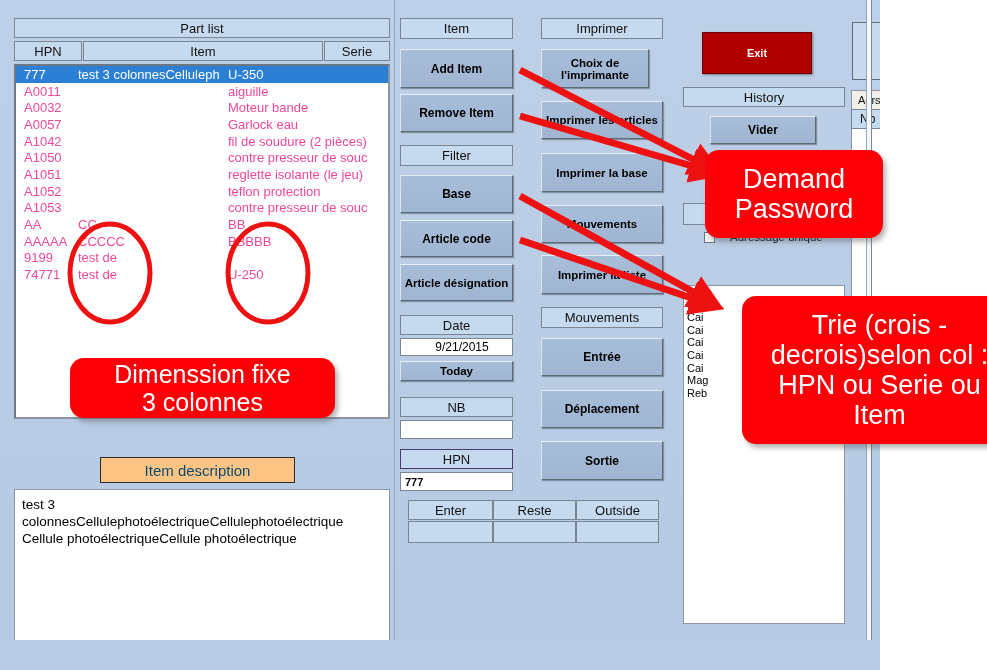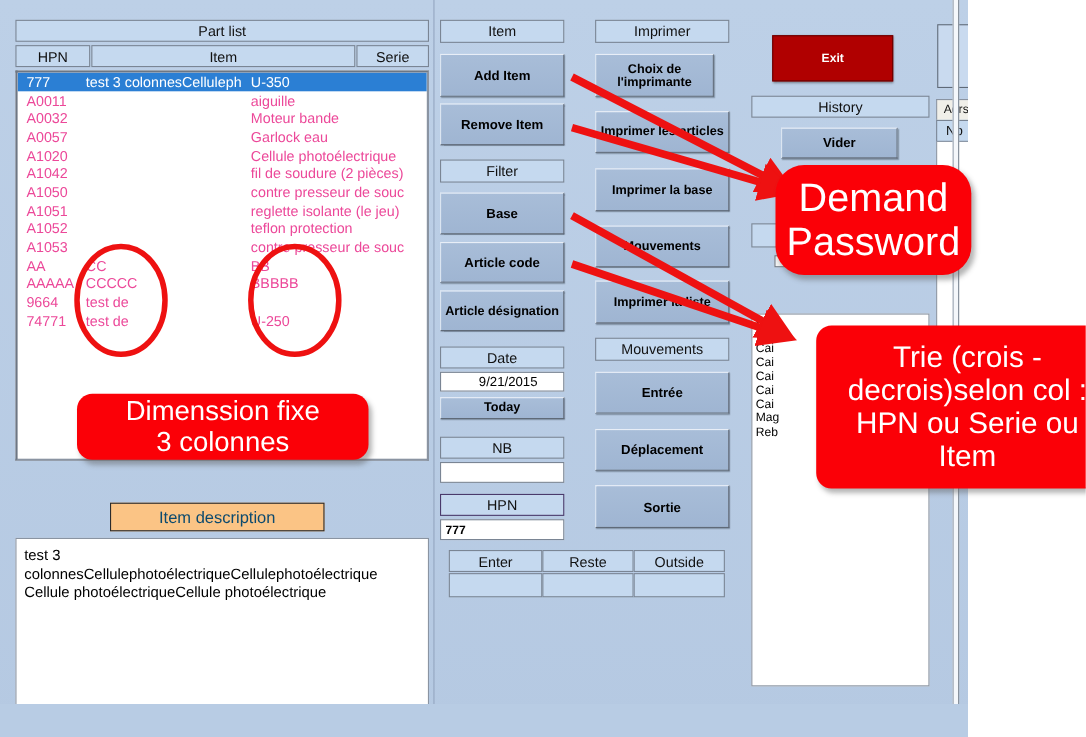--- a/index.html
+++ b/index.html
@@ -147,21 +147,21 @@
     border-radius:14px;
     color:#ffffff;
     text-align:center;
     display:flex;align-items:center;justify-content:center;
     box-shadow:3px 4px 5px rgba(90,90,90,.45);
     box-sizing:border-box;
     padding:4px 10px;
     line-height:1.12;
   }
   #callout-dim{left:70px;top:358px;width:265px;height:60px;font-size:25px;}
-  #callout-pwd{left:705px;top:150px;width:178px;height:100px;font-size:36px;border-radius:26px;}
+  #callout-pwd{left:705px;top:150px;width:178px;height:88px;font-size:27px;}
   #callout-trie{left:710px;top:296px;width:275px;height:148px;font-size:27px;margin-left:32px;}
   .arrow-svg{position:absolute;left:0;top:0;width:987px;height:670px;pointer-events:none;}
   .ellipse-svg{position:absolute;left:0;top:0;width:987px;height:670px;pointer-events:none;}
 </style>
 </head>
 <body>
 
 <div id="app-window">
 
   <div class="lbl" id="part-list-title">Part list</div>
@@ -185,25 +185,20 @@
         <span class="c-hpn">A0032</span>
         <span class="c-mid"></span>
         <span class="c-ser">Moteur bande</span>
       </div>
       <div class="row">
         <span class="c-hpn">A0057</span>
         <span class="c-mid"></span>
         <span class="c-ser">Garlock eau</span>
       </div>
       <div class="row">
-        <span class="c-hpn">A1020</span>
-        <span class="c-mid"></span>
-        <span class="c-ser">Cellule photoélectrique</span>
-      </div>
-      <div class="row">
         <span class="c-hpn">A1042</span>
         <span class="c-mid"></span>
         <span class="c-ser">fil de soudure (2 pièces)</span>
       </div>
       <div class="row">
         <span class="c-hpn">A1050</span>
         <span class="c-mid"></span>
         <span class="c-ser">contre presseur de souc</span>
       </div>
       <div class="row">
@@ -225,21 +220,21 @@
         <span class="c-hpn">AA</span>
         <span class="c-mid">CC</span>
         <span class="c-ser">BB</span>
       </div>
       <div class="row">
         <span class="c-hpn">AAAAA</span>
         <span class="c-mid">CCCCC</span>
         <span class="c-ser">BBBBB</span>
       </div>
       <div class="row">
-        <span class="c-hpn">9664</span>
+        <span class="c-hpn">9199</span>
         <span class="c-mid">test de</span>
         <span class="c-ser"></span>
       </div>
       <div class="row">
         <span class="c-hpn">74771</span>
         <span class="c-mid">test de</span>
         <span class="c-ser">U-250</span>
       </div>
     </div>
 

